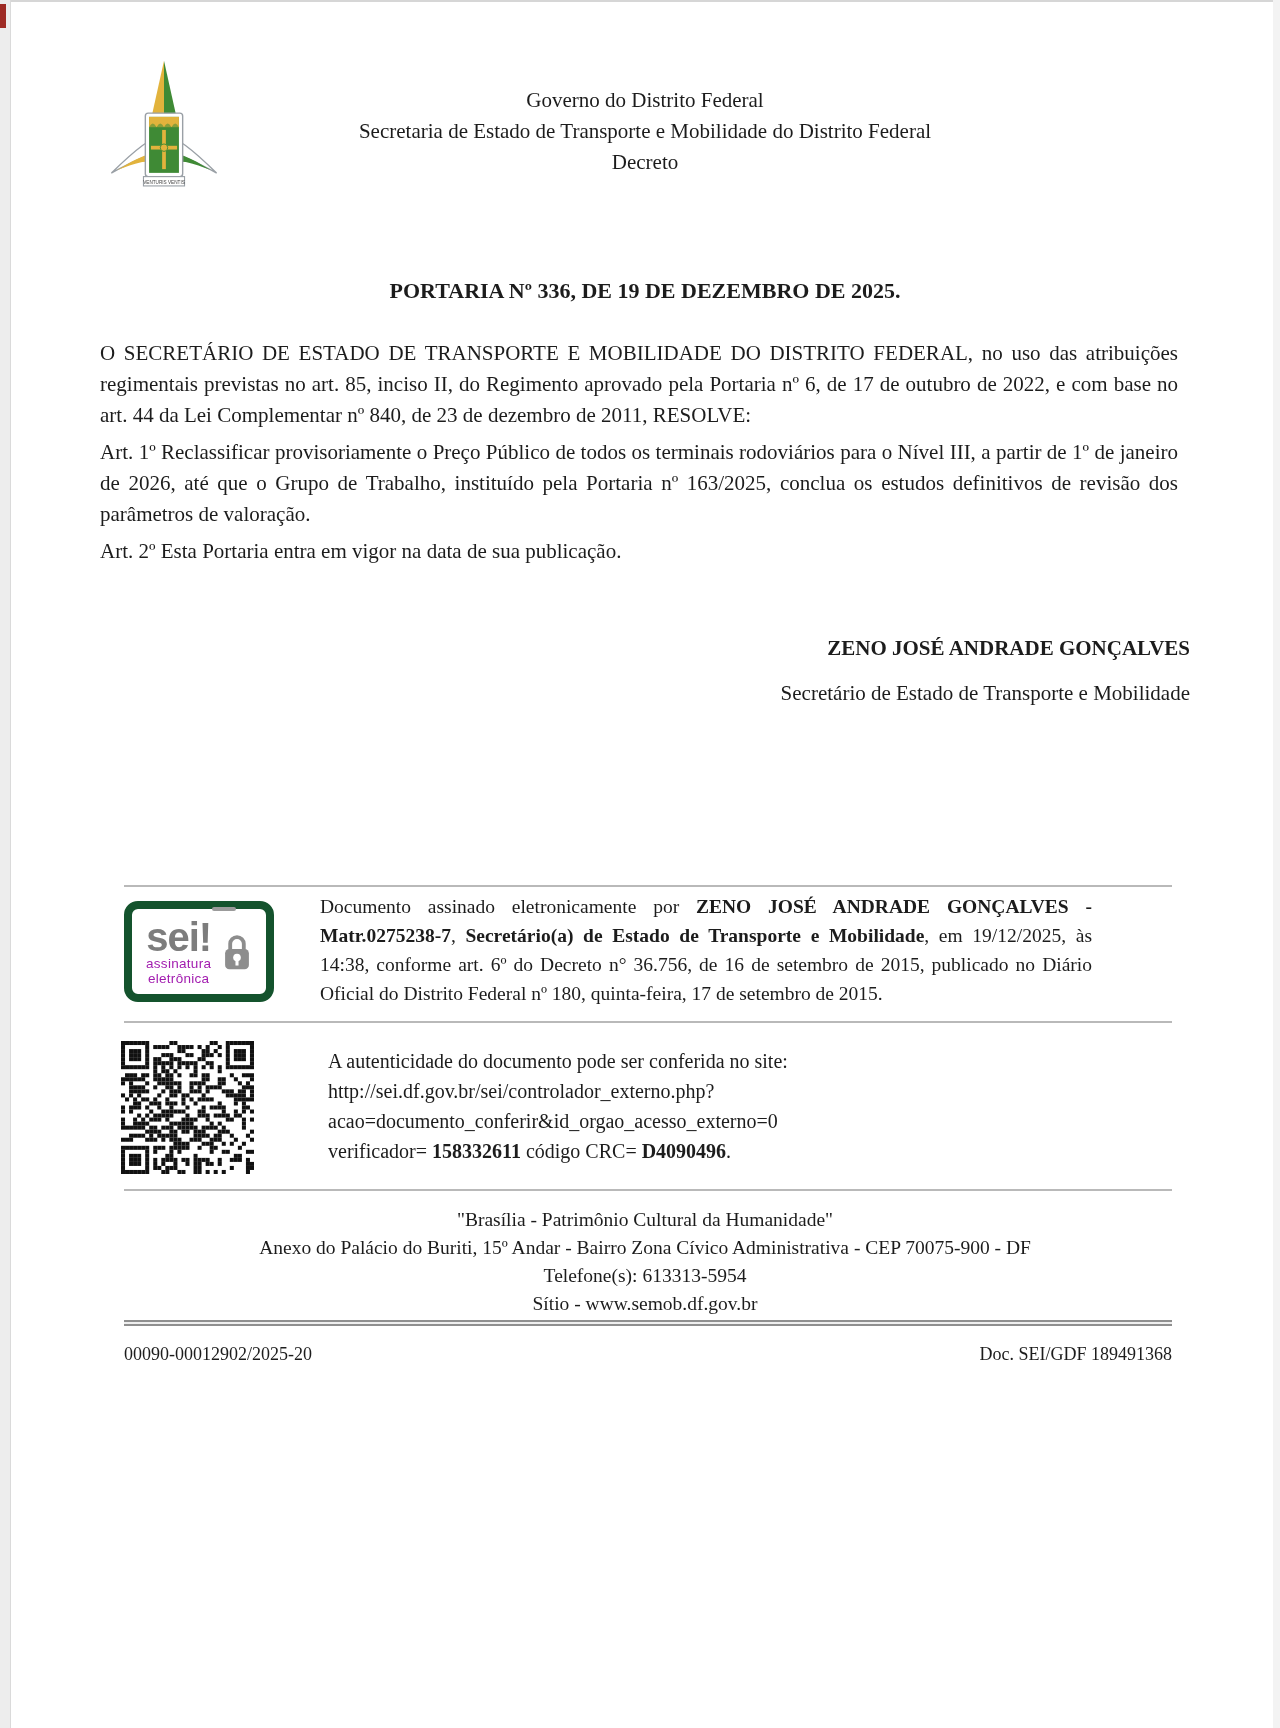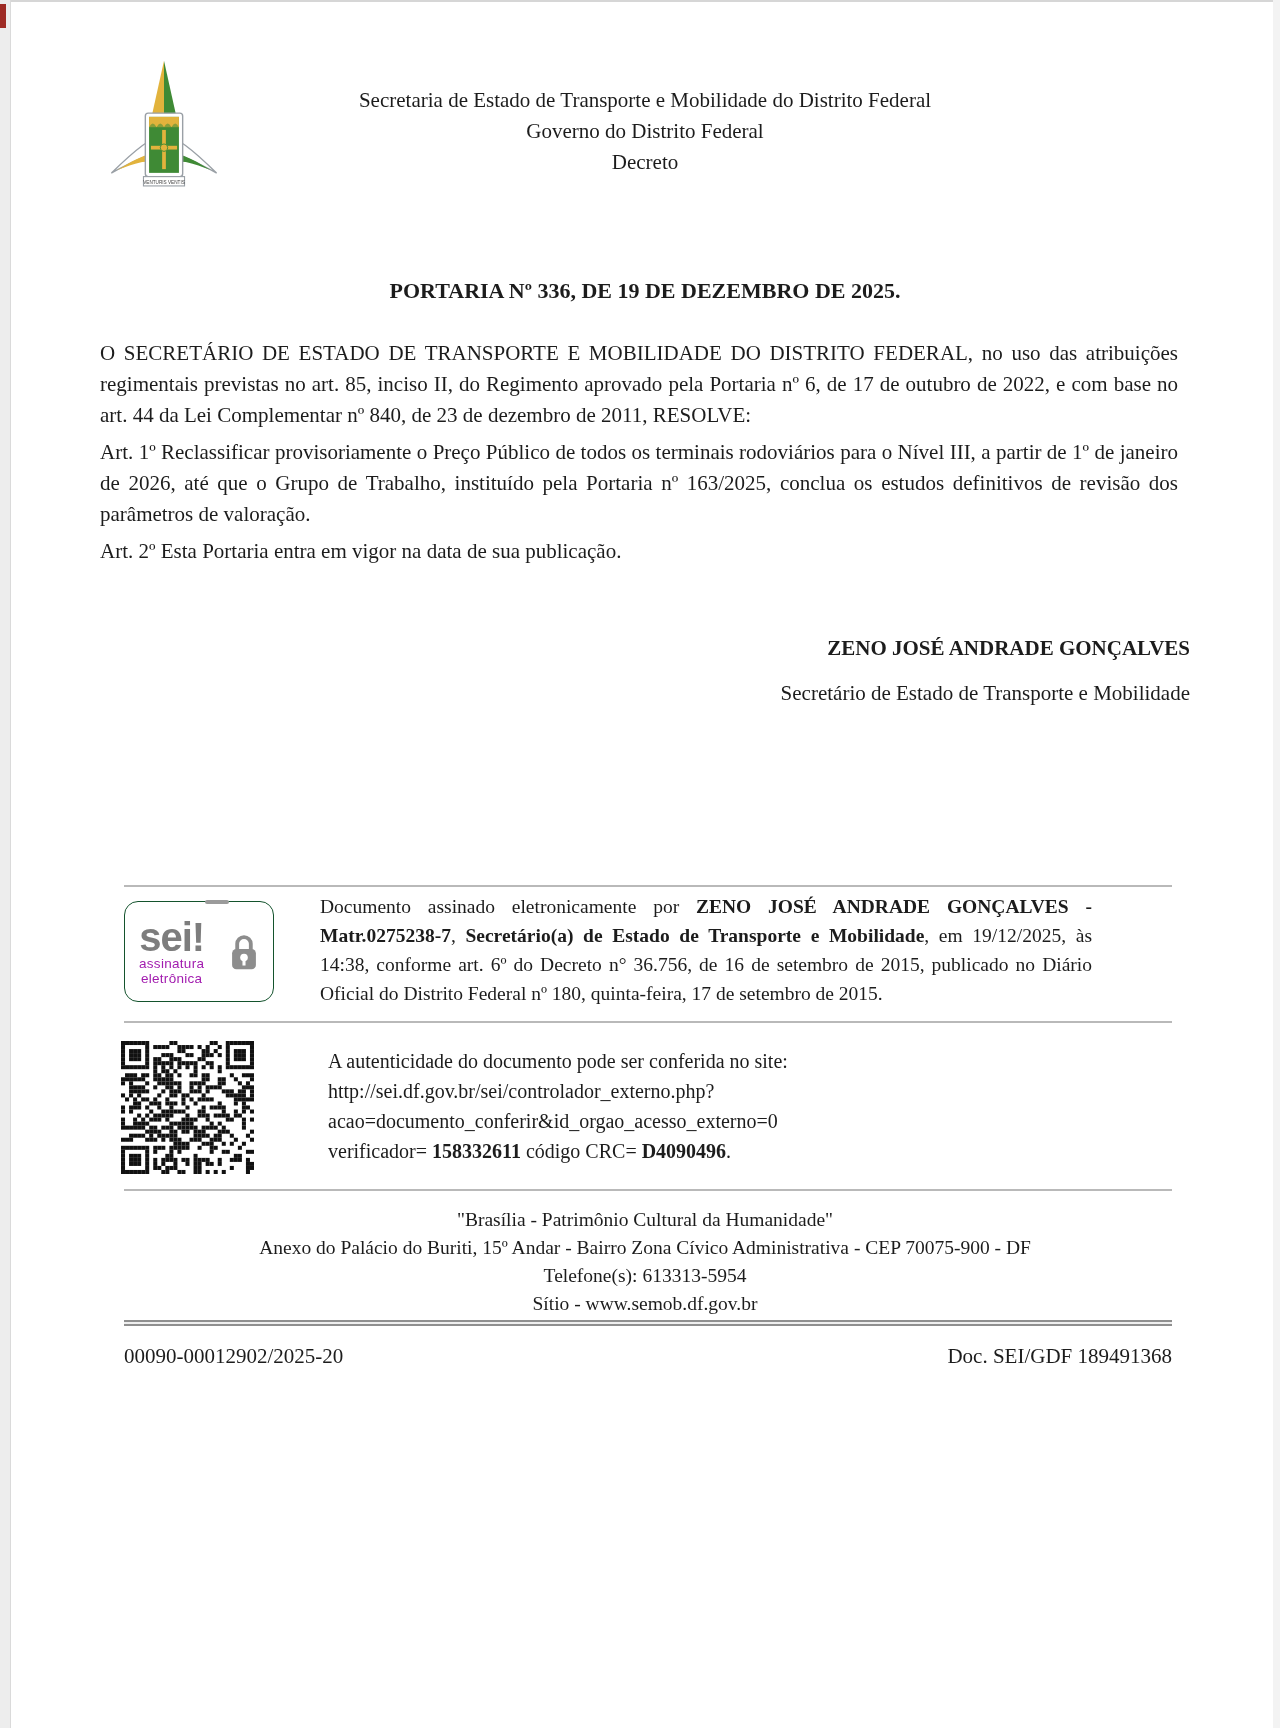--- a/index.html
+++ b/index.html
@@ -30,37 +30,37 @@
   .rule{position:absolute;left:124px;width:1048px;height:2px;background:#b9b9b9;}
   .rule1{top:885px;}
   .rule2{top:1021px;}
   .rule3{top:1189px;}
   .rule-double{position:absolute;left:124px;width:1048px;top:1320px;height:2px;
     border-top:2px solid #8f8f8f;border-bottom:2px solid #8f8f8f;background:#efefef;}
 
   
   .sei-badge{
     position:absolute;left:124px;top:901px;width:150px;height:101px;
-    border:1px solid #14532d;border-radius:14px;box-sizing:border-box;background:#fff;
+    border:8px solid #14532d;border-radius:14px;box-sizing:border-box;background:#fff;
     display:flex;align-items:center;justify-content:space-between;padding:6px 12px 6px 14px;
   }
   .sei-notch{position:absolute;top:-2px;left:80px;width:24px;height:4px;background:#9b9b9b;border-radius:2px;}
   .sei-left{display:flex;flex-direction:column;align-items:center;}
   .sei-word{font-family:"Liberation Sans","DejaVu Sans",sans-serif;font-weight:bold;font-size:40px;color:#7d7d7d;line-height:38px;letter-spacing:-1px;}
   .sei-sub{font-family:"Liberation Sans","DejaVu Sans",sans-serif;font-size:13.5px;color:#a21caf;line-height:15px;letter-spacing:.3px;}
   .sei-text{position:absolute;left:320px;width:772px;top:892px;font-size:19.5px;line-height:29px;text-align:justify;}
 
   
   .qr-wrap{position:absolute;left:121px;top:1041px;width:133px;height:133px;background:#fff;}
   .qr-wrap svg{display:block;width:133px;height:133px;fill:#111;}
   .qr-text{position:absolute;left:328px;top:1046px;width:780px;font-size:20px;line-height:30px;}
 
   
   .footer-block{position:absolute;left:100px;width:1090px;top:1206px;text-align:center;font-size:19.5px;line-height:28px;}
-  .refs{position:absolute;left:124px;width:1048px;top:1344px;font-size:21px;display:flex;justify-content:space-between;}
+  .refs{position:absolute;left:124px;width:1048px;top:1344px;font-size:18px;display:flex;justify-content:space-between;}
 </style>
 </head>
 <body>
 
 <div class="page">
 
   <div class="edge-top"></div>
   <div class="edge-left"></div>
   <div class="edge-right"></div>
   <div class="red-mark"></div>
@@ -78,22 +78,22 @@
       <path d="M44,73 q4,-8 8,0 q4,-8 8,0 q4,-8 8,0 q4,-8 8,0 Z" fill="#3F8A35" opacity="0.55"></path>
       <rect x="58" y="76" width="4" height="42" fill="#E2B33C"></rect>
       <rect x="46" y="93" width="28" height="4" fill="#E2B33C"></rect>
       <circle cx="60" cy="95" r="4" fill="#E2B33C" stroke="#3F8A35" stroke-width="1"></circle>
       <rect x="38" y="126" width="44" height="10" fill="#ffffff" stroke="#9aa0a6" stroke-width="1.2"></rect>
       <text x="60" y="133.6" font-size="5" text-anchor="middle" fill="#444" font-family="Liberation Sans, sans-serif">VENTURIS VENTIS</text>
     </svg>
   </div>
 
   <div class="header-org">
+    <div>Governo do Distrito Federal</div>
     <div>Secretaria de Estado de Transporte e Mobilidade do Distrito Federal</div>
-    <div>Governo do Distrito Federal</div>
     <div>Decreto</div>
   </div>
 
   <div class="doc-title">PORTARIA Nº 336, DE 19 DE DEZEMBRO DE 2025.</div>
 
   <div class="body-text">
     <p>O SECRETÁRIO DE ESTADO DE TRANSPORTE E MOBILIDADE DO DISTRITO FEDERAL, no uso das atribuições regimentais previstas no art. 85, inciso II, do Regimento aprovado pela Portaria nº 6, de 17 de outubro de 2022, e com base no art. 44 da Lei Complementar nº 840, de 23 de dezembro de 2011, RESOLVE:</p>
     <p>Art. 1º Reclassificar provisoriamente o Preço Público de todos os terminais rodoviários para o Nível III, a partir de 1º de janeiro de 2026, até que o Grupo de Trabalho, instituído pela Portaria nº 163/2025, conclua os estudos definitivos de revisão dos parâmetros de valoração.</p>
     <p>Art. 2º Esta Portaria entra em vigor na data de sua publicação.</p>
   </div>

